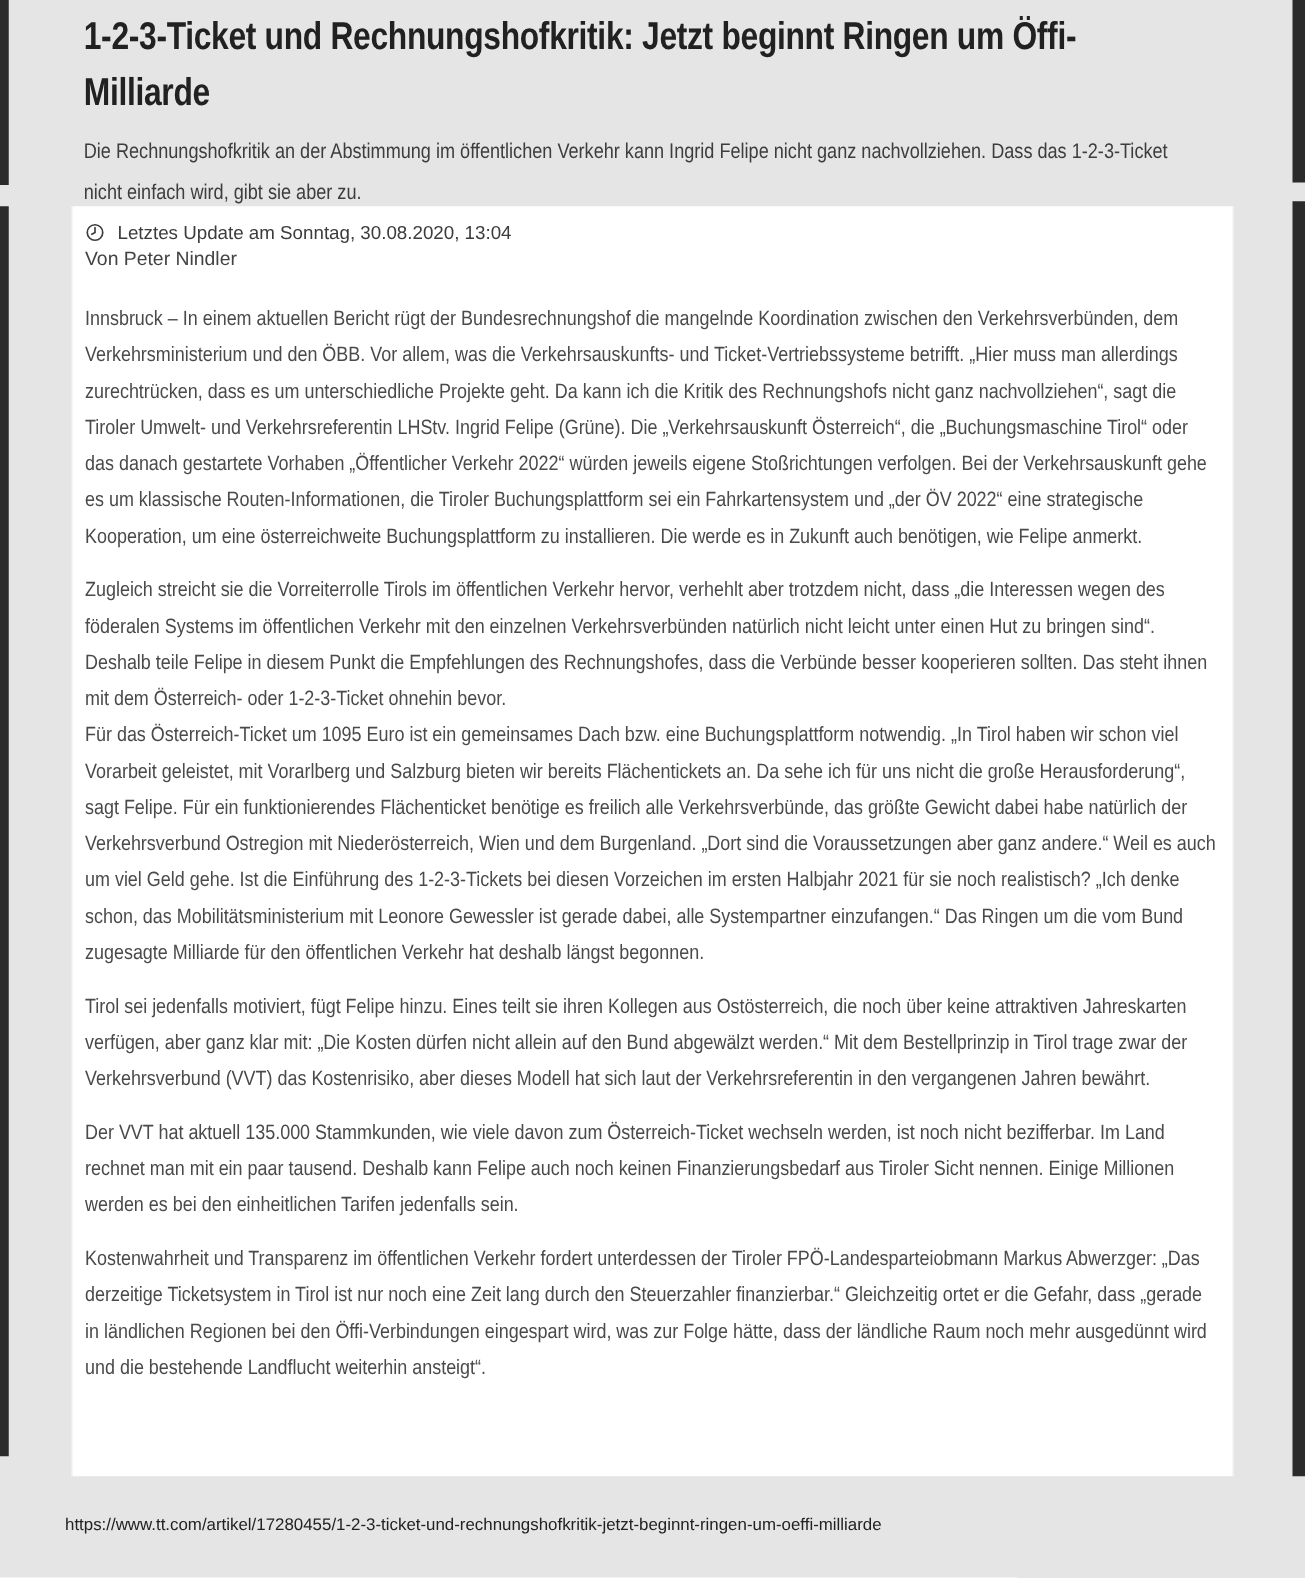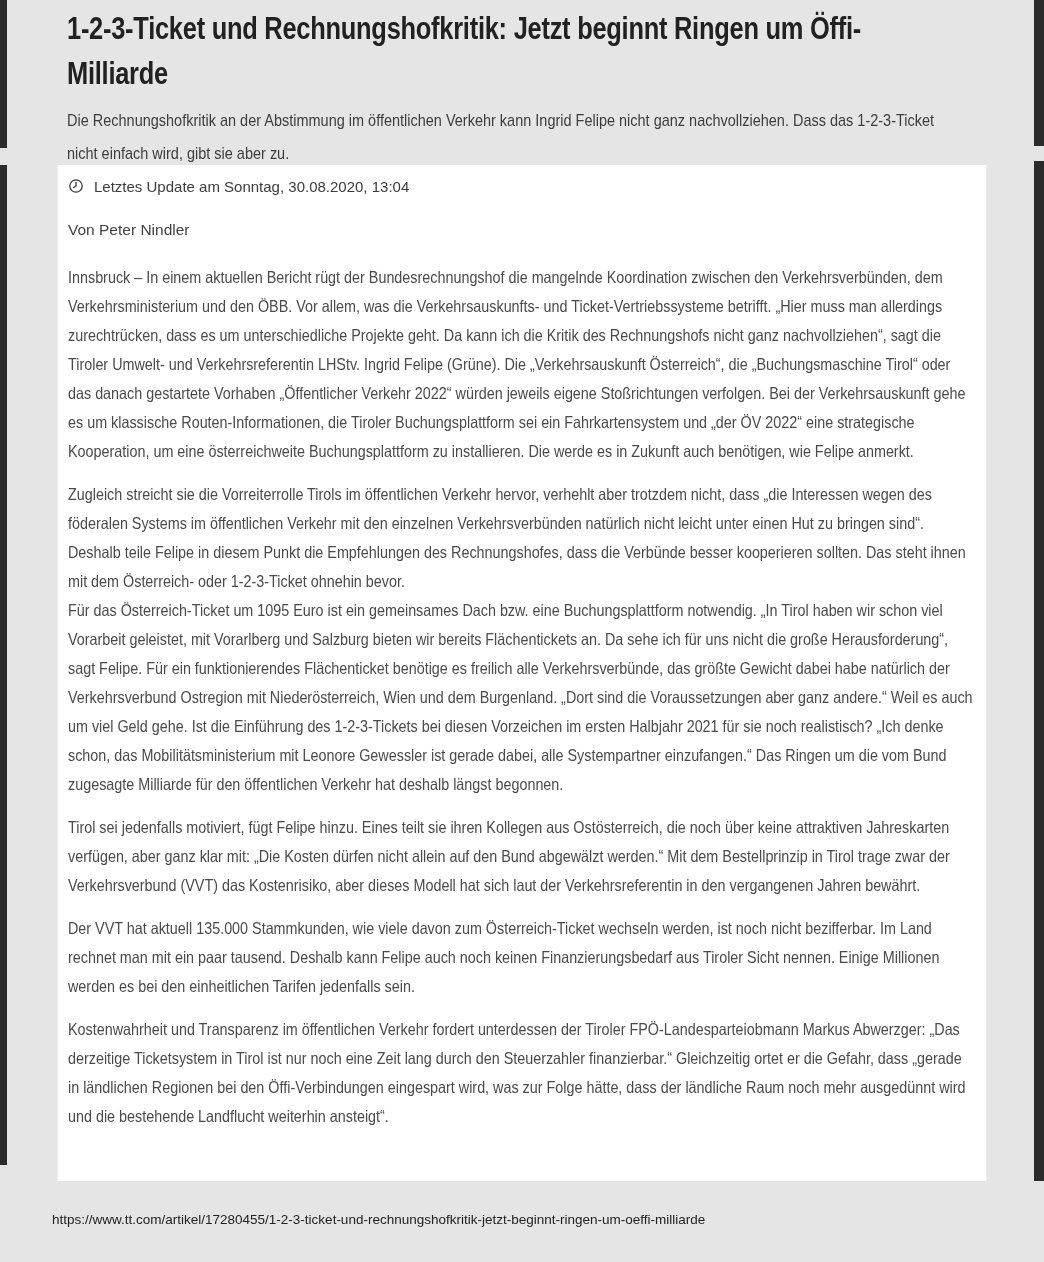--- a/index.html
+++ b/index.html
@@ -29,21 +29,21 @@
 
   
   .card {
     position:absolute; left:57px; top:165px; width:930px; height:1016px;
     box-sizing:border-box; border-left:1px solid #ececec; border-right:1px solid #ececec;
     padding:13px 0 0 10px; background:#ffffff;
   }
   .meta { display:flex; align-items:flex-start; gap:10px; height:21px; }
   .clock { display:inline-flex; width:16px; height:16px; }
   .meta-text { font-size:15px; color:#3c3c3c; }
-  .byline { margin-top:22px; font-size:15.5px; color:#424242; }
+  .byline { font-size:15.5px; color:#424242; }
 
   .paras {
     margin-top:24px; width:1040px;
     transform:scaleX(0.87); transform-origin:0 0;
   }
   .paras p { margin:0 0 14px; font-size:16.5px; line-height:29px; color:#4a4a4a; }
   .paras p.tight { margin-bottom:0; }
 
   
   .footer { position:absolute; left:52px; top:1212px; font-size:13.5px; color:#222222; }

